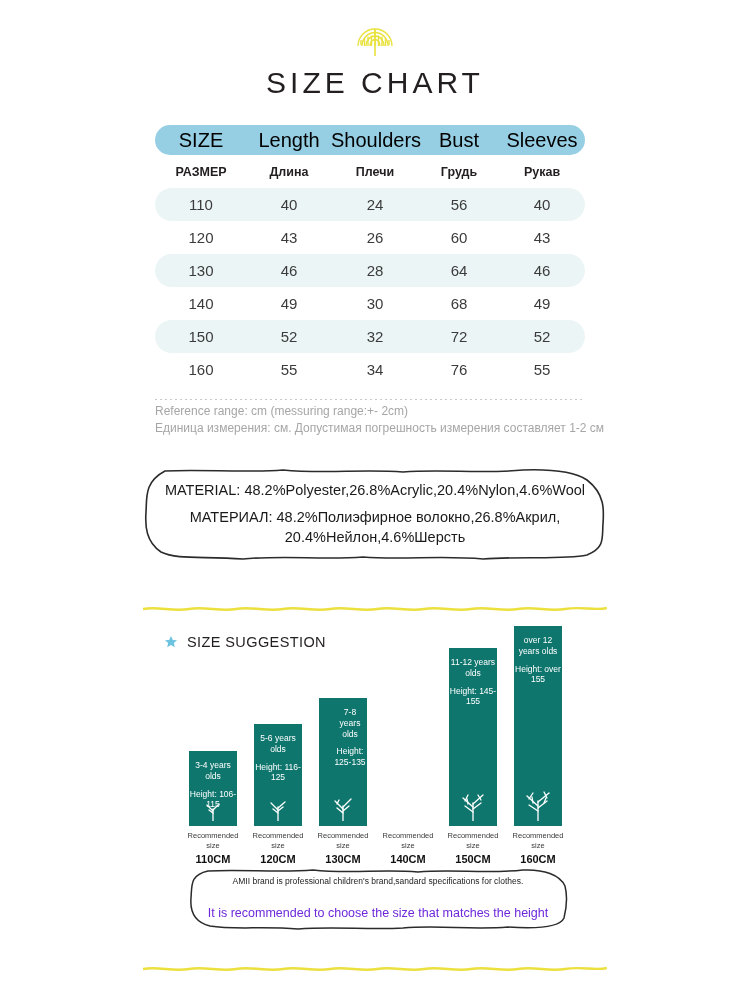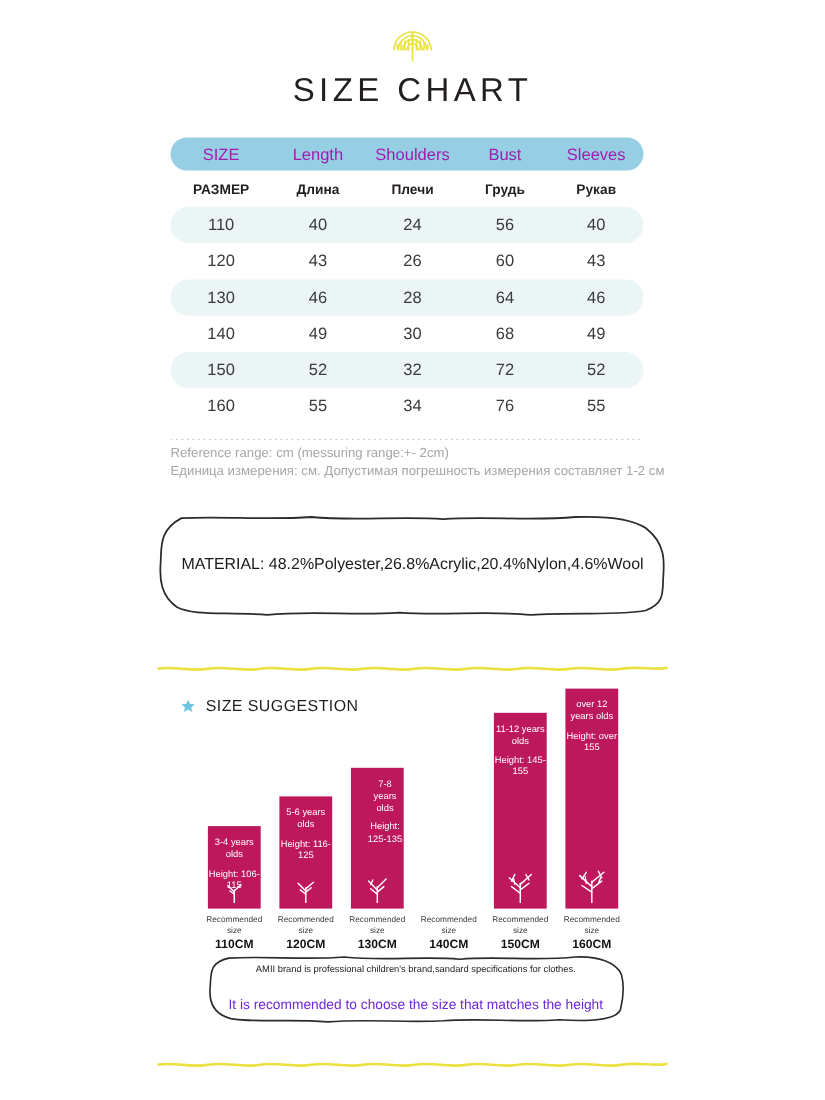--- a/index.html
+++ b/index.html
@@ -51,21 +51,21 @@
   .srow {
     display: flex;
     align-items: center;
     height: 33px;
   }
   .srow.head {
     background: #96cfe3;
     border-radius: 17px;
     height: 30px;
   }
-  .srow.head .cell { color: #a21caf; font-size: 15px; }
+  .srow.head .cell { color: #000000; font-size: 20px; }
   .srow.sub .cell { font-size: 12.5px; font-weight: bold; color: #231f20; }
   .srow.alt { background: #ecf5f6; border-radius: 17px; }
   .srow.data .cell { font-size: 15px; color: #3b3b3b; }
   .cell {
     text-align: center;
     font-weight: 400;
   }
   .c0 { width: 92px; }
   .c1 { width: 84px; }
   .c2 { width: 88px; }
@@ -161,21 +161,21 @@
   .bar-col {
     position: absolute;
     bottom: 0;
     width: 56px;
     text-align: center;
   }
   .bar {
     position: relative;
     width: 48px;
     margin: 0 auto;
-    background: #be185d;
+    background: #0f766e;
     color: #ffffff;
     display: flex;
     flex-direction: column;
     align-items: center;
     padding-top: 9px;
     box-sizing: border-box;
   }
   .bar .age {
     font-size: 8.5px;
     line-height: 1.25;
@@ -327,20 +327,26 @@
 <div class="material-box">
   <svg class="mb-svg" viewBox="0 0 464 92" preserveAspectRatio="none">
     <path d="M22,3 C60,1 100,5 140,2 C180,6 220,1 260,4 C300,1 340,6 380,2 C410,1 432,4 444,12
              C462,26 461,42 460,56 C459,70 462,80 444,87 C420,92 380,88 340,91 C300,87 260,92 220,89
              C180,92 140,87 100,91 C60,88 34,92 18,84 C3,74 2,58 3,44 C4,30 1,14 22,3 Z" fill="none" stroke="#2b2b2b" stroke-width="1.6" stroke-linejoin="round"></path>
   </svg>
   <div class="material-lines">
     <div class="mline">
       <span class="mlabel">MATERIAL:</span>
       <span>48.2%Polyester,26.8%Acrylic,20.4%Nylon,4.6%Wool</span>
+    </div>
+    <div class="mline">
+      <span class="mlabel">МАТЕРИАЛ:</span>
+      <span>48.2%Полиэфирное волокно,26.8%Акрил,</span>
+      <br>
+      <span>20.4%Нейлон,4.6%Шерсть</span>
     </div>
   </div>
 </div>
 
 <div class="divider divider-top">
   <svg viewBox="0 0 464 10" preserveAspectRatio="none" width="464" height="10">
     <path d="M0,5 C15,2 30,8 46,5 C62,2 77,8 93,5 C109,2 124,8 140,5 C156,2 171,8 187,5
              C203,2 218,8 234,5 C250,2 265,8 281,5 C297,2 312,8 328,5 C344,2 359,8 375,5
              C391,2 406,8 422,5 C438,2 452,7 464,4" fill="none" stroke="#ece03f" stroke-width="2.4"></path>
   </svg>

